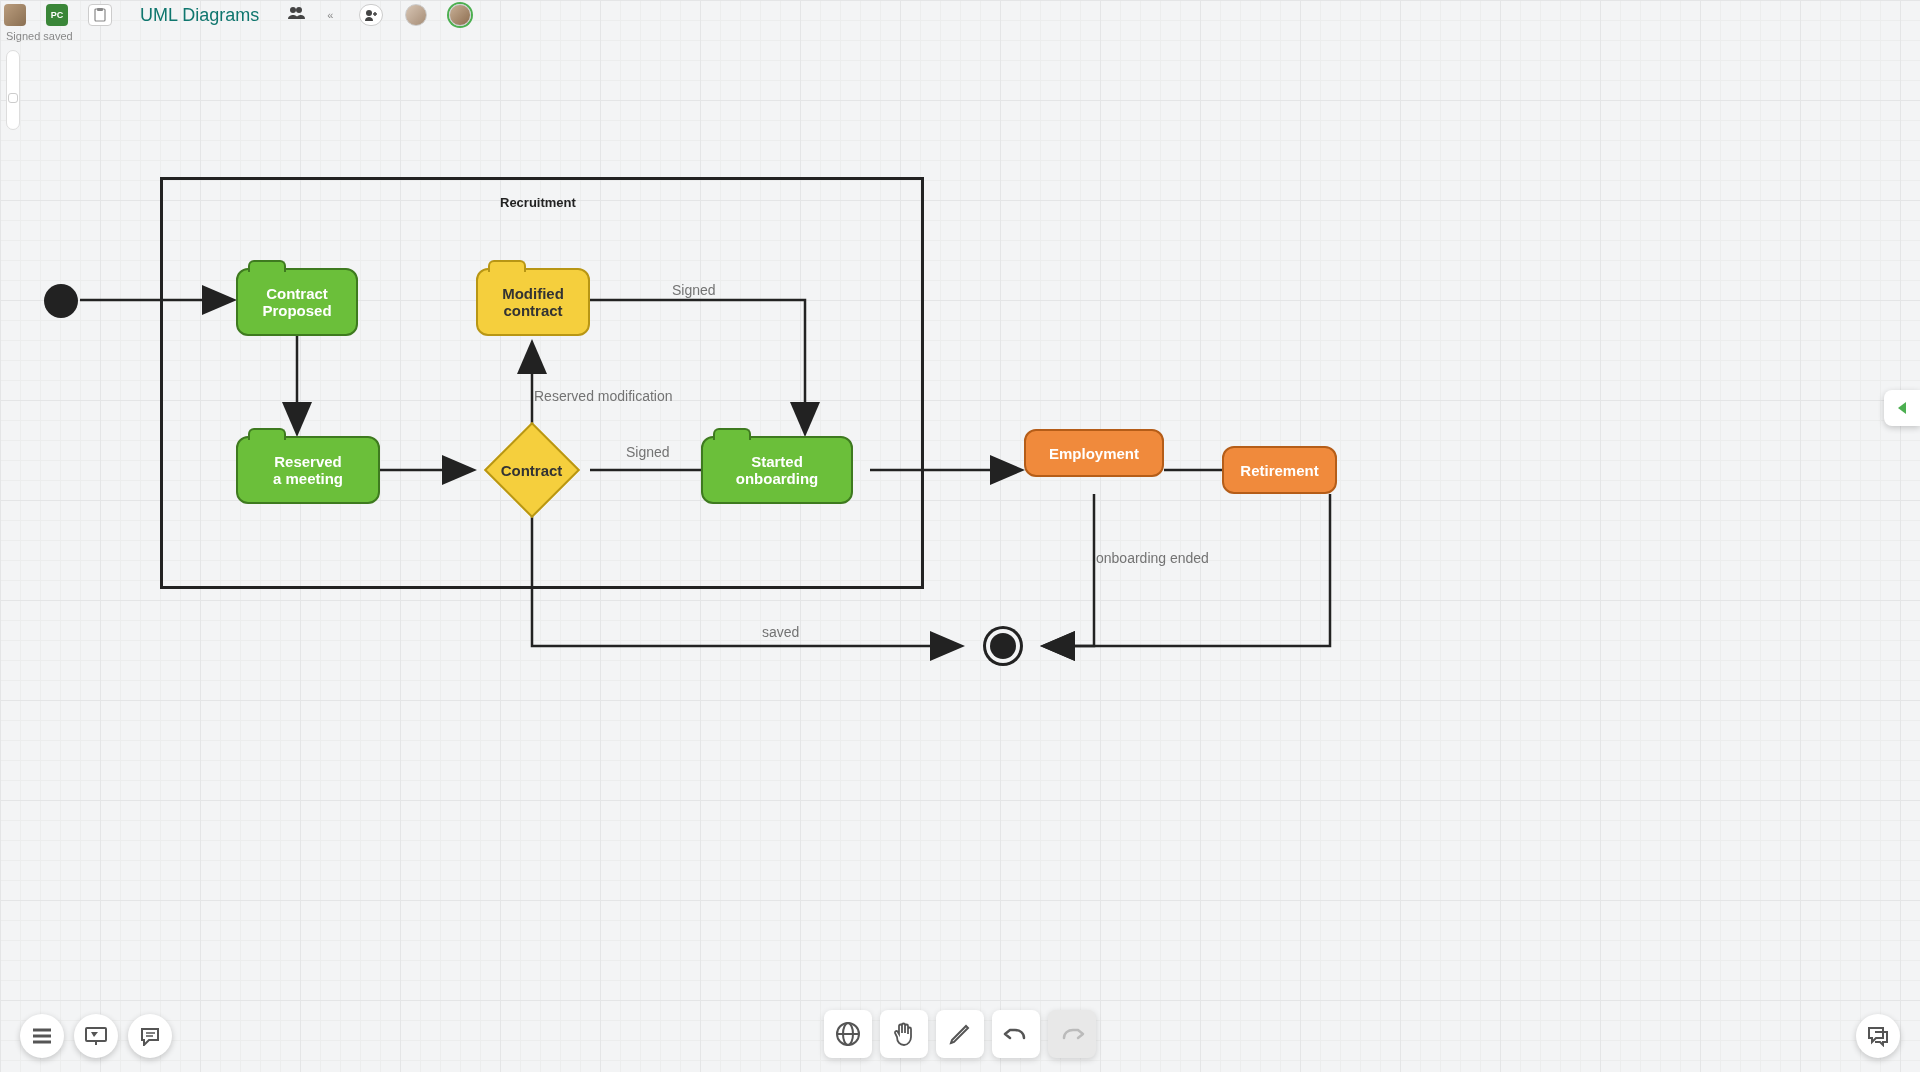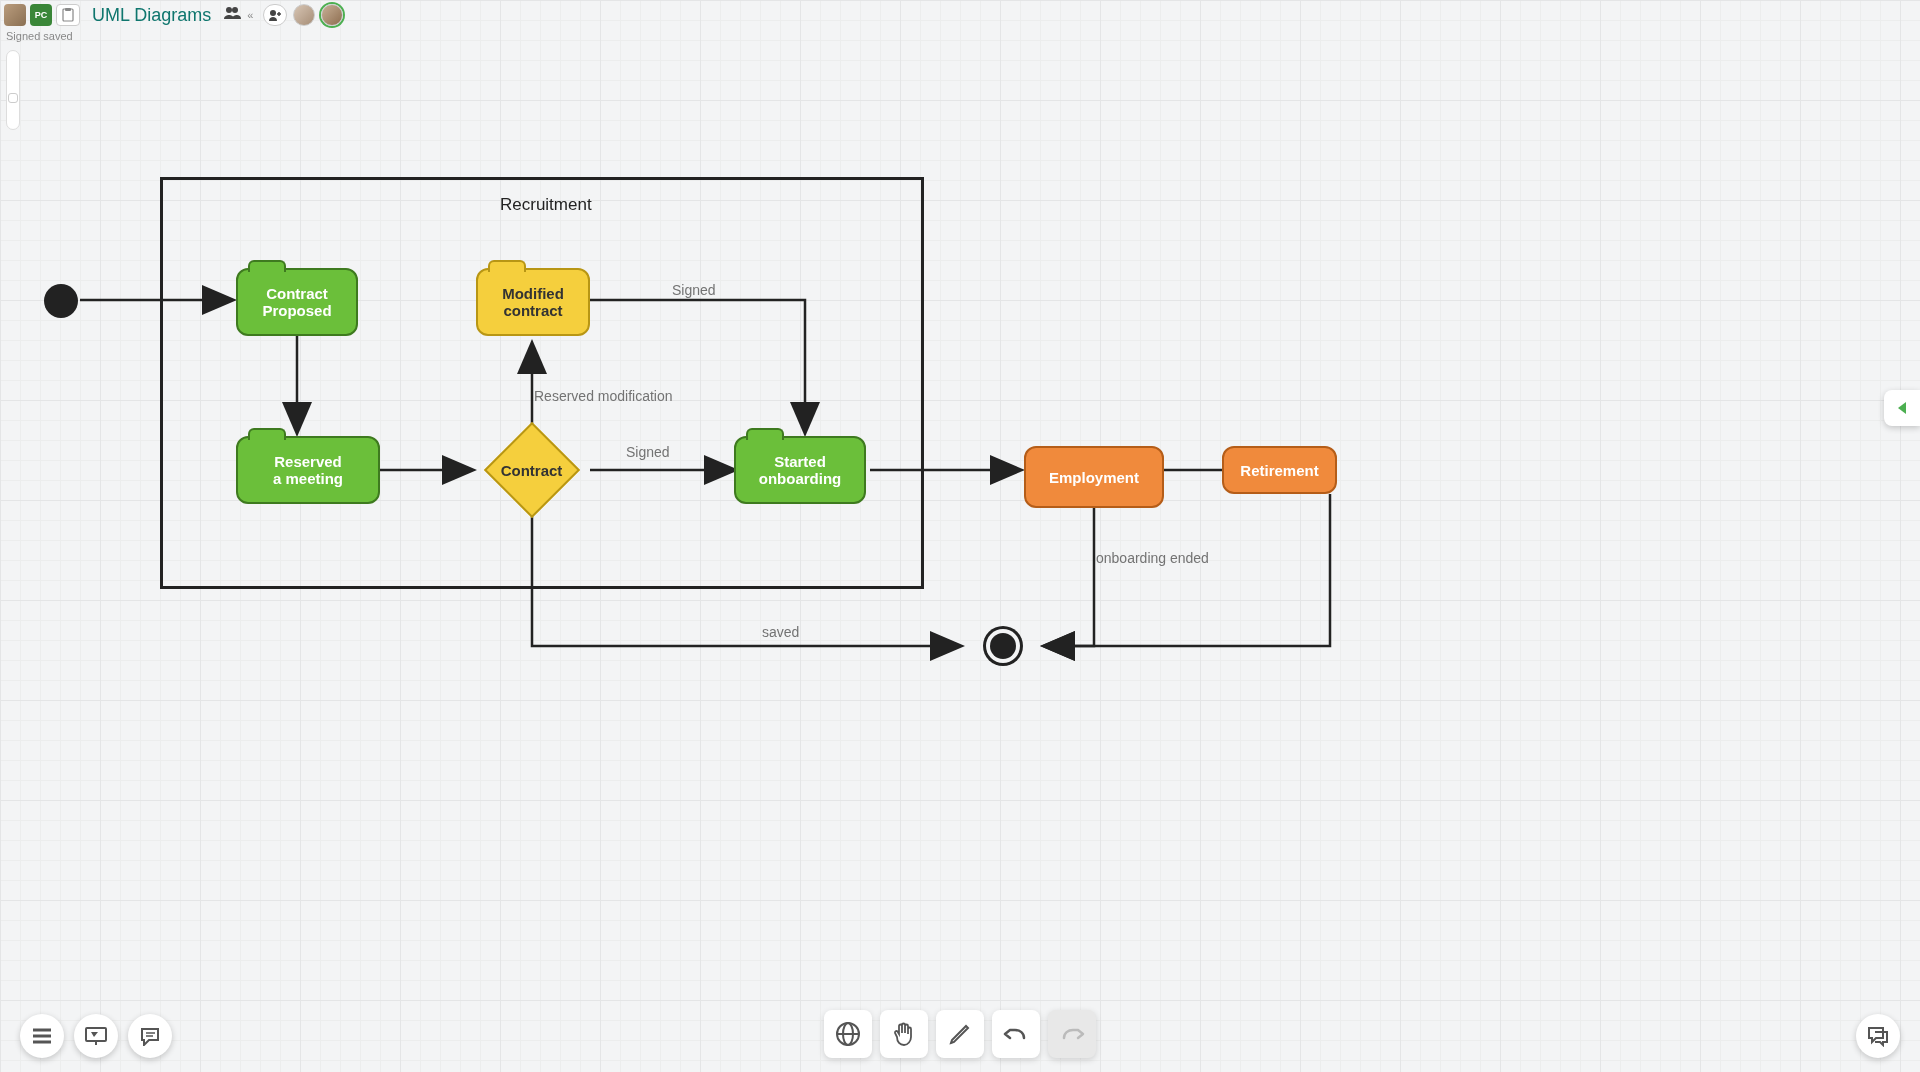--- a/index.html
+++ b/index.html
@@ -5,38 +5,38 @@
 *{box-sizing:border-box;margin:0;padding:0}
 html,body{width:100%;height:100%;overflow:hidden;font-family:Arial,Helvetica,sans-serif}
 body{background:#f3f4f5}
 .grid{position:absolute;inset:0;
  background-image:
   linear-gradient(#e4e5e6 1px,transparent 1px),
   linear-gradient(90deg,#e4e5e6 1px,transparent 1px),
   linear-gradient(#eceded 1px,transparent 1px),
   linear-gradient(90deg,#eceded 1px,transparent 1px);
  background-size:100px 100px,100px 100px,20px 20px,20px 20px}
-.topbar{position:absolute;top:4px;left:4px;display:flex;align-items:center;gap:4px;z-index:10}
+.topbar{position:absolute;top:4px;left:4px;display:flex;align-items:center;gap:20px;z-index:10}
 .avatar{width:22px;height:22px;border-radius:4px;background:#999;display:flex;align-items:center;justify-content:center;font-size:9px;color:#fff;font-weight:bold;overflow:hidden;cursor:pointer}
 .avatar.u1{background:linear-gradient(135deg,#ba9d7e,#8a6f52)}
 .avatar.pc{background:#3a8638}
 .paste{width:24px;height:22px;border:1px solid #ccc;border-radius:4px;background:#fff;display:flex;align-items:center;justify-content:center;cursor:pointer}
 .title{font-size:18px;color:#0f766e;margin-left:8px}
 .groupicon{margin-left:8px;color:#444;cursor:pointer}
 .chev{margin-left:2px;color:#888;font-size:11px;cursor:pointer}
 .adduser{width:24px;height:22px;border:1px solid #ccc;border-radius:11px;background:#fff;display:flex;align-items:center;justify-content:center;margin-left:6px;cursor:pointer}
 .pill{width:22px;height:22px;border-radius:50%;background:#eee;border:1px solid #ccc;margin-left:2px;cursor:pointer;background-size:cover}
 .pill.p1{background:linear-gradient(135deg,#d7c5b4,#a68d76)}
 .pill.p2{background:linear-gradient(135deg,#c8b097,#8d6d4f);box-shadow:0 0 0 2px #4caf50}
 .status{position:absolute;top:30px;left:6px;font-size:11px;color:#888;z-index:10}
 .leftslider{position:absolute;top:50px;left:6px;width:14px;height:80px;background:#fff;border:1px solid #ddd;border-radius:7px;z-index:10}
 .leftslider .knob{position:absolute;top:42px;left:1px;width:10px;height:10px;background:#fff;border:1px solid #ccc;border-radius:3px}
 .canvas{position:absolute;inset:0}
 .frame{position:absolute;border:3px solid #222;background:transparent}
-.framelabel{position:absolute;font-weight:normal;font-size:17px;color:#222}
+.framelabel{position:absolute;font-weight:bold;font-size:13px;color:#222}
 .node{position:absolute;display:flex;align-items:center;justify-content:center;text-align:center;font-weight:bold;font-size:15px;padding:6px;cursor:move}
 .green{background:#6bbf3a;border:2px solid #3e7a1f;color:#fff;border-radius:12px}
 .green.tab::before{content:"";position:absolute;top:-2px;left:10px;width:34px;height:10px;background:#6bbf3a;border:2px solid #3e7a1f;border-bottom:none;border-radius:6px 6px 0 0;transform:translateY(-8px)}
 .yellow{background:#f5cf3d;border:2px solid #b89614;color:#333;border-radius:12px}
 .yellow.tab::before{content:"";position:absolute;top:-2px;left:10px;width:34px;height:10px;background:#f5cf3d;border:2px solid #b89614;border-bottom:none;border-radius:6px 6px 0 0;transform:translateY(-8px)}
 .orange{background:#f08a3c;border:2px solid #b55d18;color:#fff;border-radius:12px}
 .diamond{background:#f5cf3d;border:2px solid #b89614;color:#333;transform:rotate(45deg)}
 .diamond span{transform:rotate(-45deg);display:block;font-weight:bold}
 .circle{position:absolute;border-radius:50%;background:#222}
 .endcircle{position:absolute;border-radius:50%;background:#222;box-shadow:0 0 0 4px #f3f4f5,0 0 0 7px #222}
@@ -127,23 +127,23 @@
 
  <div class="node green tab" style="left:236px;top:268px;width:122px;height:68px;white-space:pre-line">Contract
 Proposed</div>
  <div class="node yellow tab" style="left:476px;top:268px;width:114px;height:68px;white-space:pre-line">Modified
 contract</div>
  <div class="node green tab" style="left:236px;top:436px;width:144px;height:68px;white-space:pre-line">Reserved
 a meeting</div>
  <div class="node diamond" style="left:498px;top:436px;width:68px;height:68px">
       <span>Contract</span>
     </div>
- <div class="node green tab" style="left:734px;top:436px;width:132px;height:68px;white-space:pre-line">Started
+ <div class="node green tab" style="left:701px;top:436px;width:152px;height:68px;white-space:pre-line">Started
 onboarding</div>
- <div class="node orange" style="left:1024px;top:446px;width:140px;height:62px">Employment</div>
+ <div class="node orange" style="left:1024px;top:429px;width:140px;height:48px">Employment</div>
  <div class="node orange" style="left:1222px;top:446px;width:115px;height:48px">Retirement</div>
 
  <div class="endcircle" style="left:990px;top:633px;width:26px;height:26px"></div>
 
  <div class="edgelabel" style="left:672px;top:282px">Signed</div>
  <div class="edgelabel" style="left:534px;top:388px">Reserved modification</div>
  <div class="edgelabel" style="left:626px;top:444px">Signed</div>
  <div class="edgelabel" style="left:762px;top:624px">saved</div>
  <div class="edgelabel" style="left:1096px;top:550px">onboarding ended</div>
 </div>

